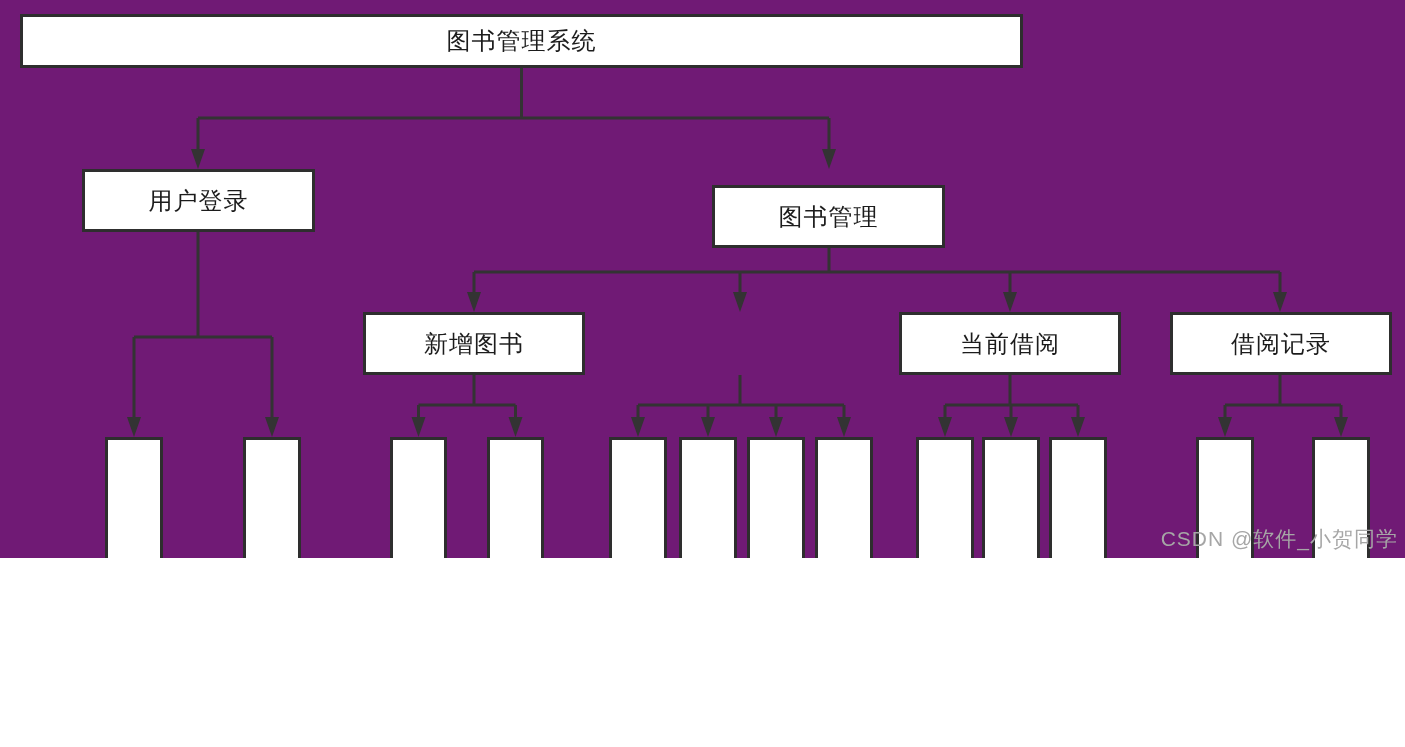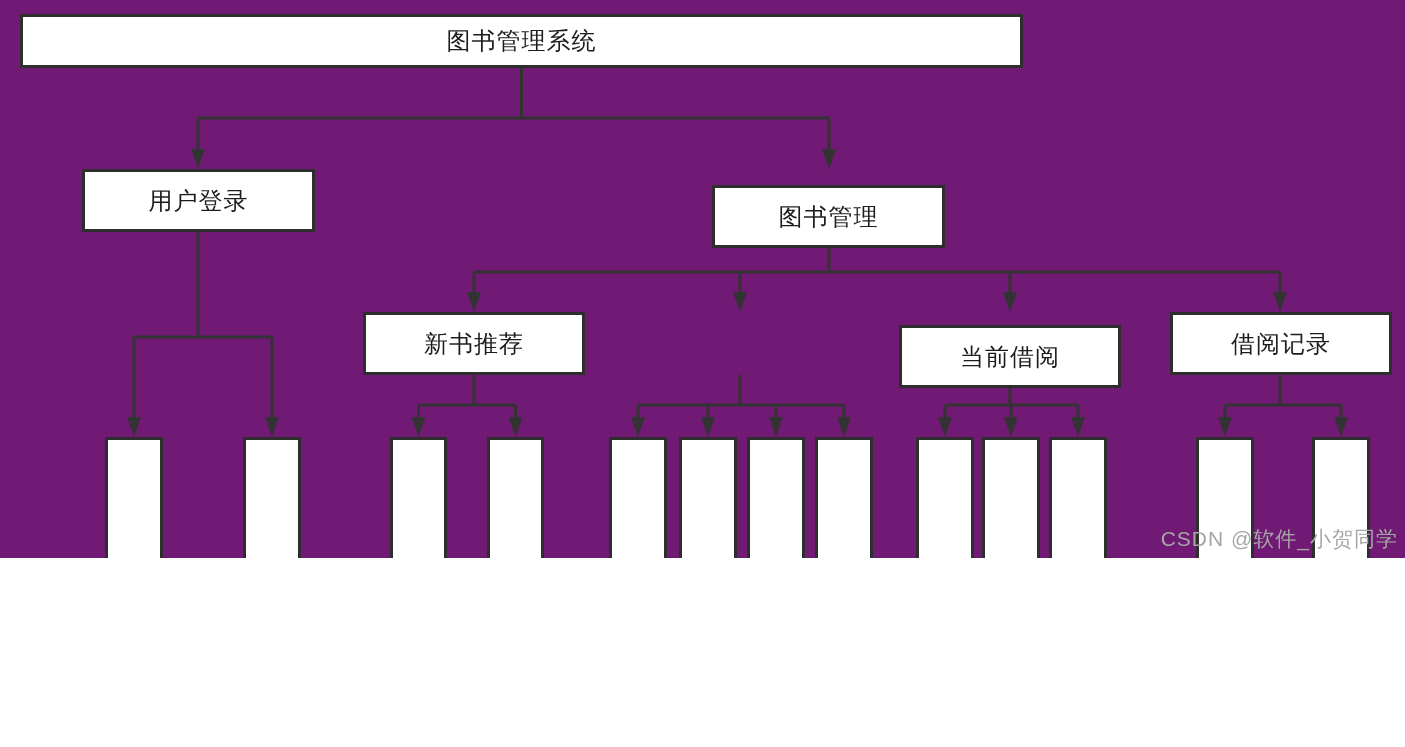--- a/index.html
+++ b/index.html
@@ -82,22 +82,22 @@
       <polygon points="1218,417 1232,417 1225,437"></polygon>
       <polygon points="1334,417 1348,417 1341,437"></polygon>
     </g>
   </svg>
 
   <div class="box hbox" style="left:20px; top:14px; width:1003px; height:54px;">图书管理系统</div>
 
   <div class="box hbox" style="left:82px; top:169px; width:233px; height:63px;">用户登录</div>
   <div class="box hbox" style="left:712px; top:169px; width:233px; height:63px;margin-top:16px;">图书管理</div>
 
-  <div class="box hbox" style="left:363px; top:312px; width:222px; height:63px;">新书推荐</div>
-  <div class="box hbox" style="left:899px; top:325px; width:222px; height:63px;">当前借阅</div>
+  <div class="box hbox" style="left:363px; top:312px; width:222px; height:63px;">新增图书</div>
+  <div class="box hbox" style="left:899px; top:312px; width:222px; height:63px;">当前借阅</div>
   <div class="box hbox" style="left:1170px; top:312px; width:222px; height:63px;text-align:center;">借阅记录</div>
 
   <div class="box vbox" style="left:105px; top:437px; width:58px; height:298px;">用户登录</div>
   <div class="box vbox" style="left:243px; top:437px; width:58px; height:298px;">注销登录</div>
 
   <div class="box vbox" style="left:390px; top:437px; width:57px; height:298px;">查询图书</div>
   <div class="box vbox" style="left:487px; top:437px; width:57px; height:298px;">借阅图书</div>
 
   <div class="box vbox" style="left:609px; top:437px; width:58px; height:298px;">查询图书</div>
   <div class="box vbox" style="left:679px; top:437px; width:58px; height:298px;">新增图书（管理员）</div>

